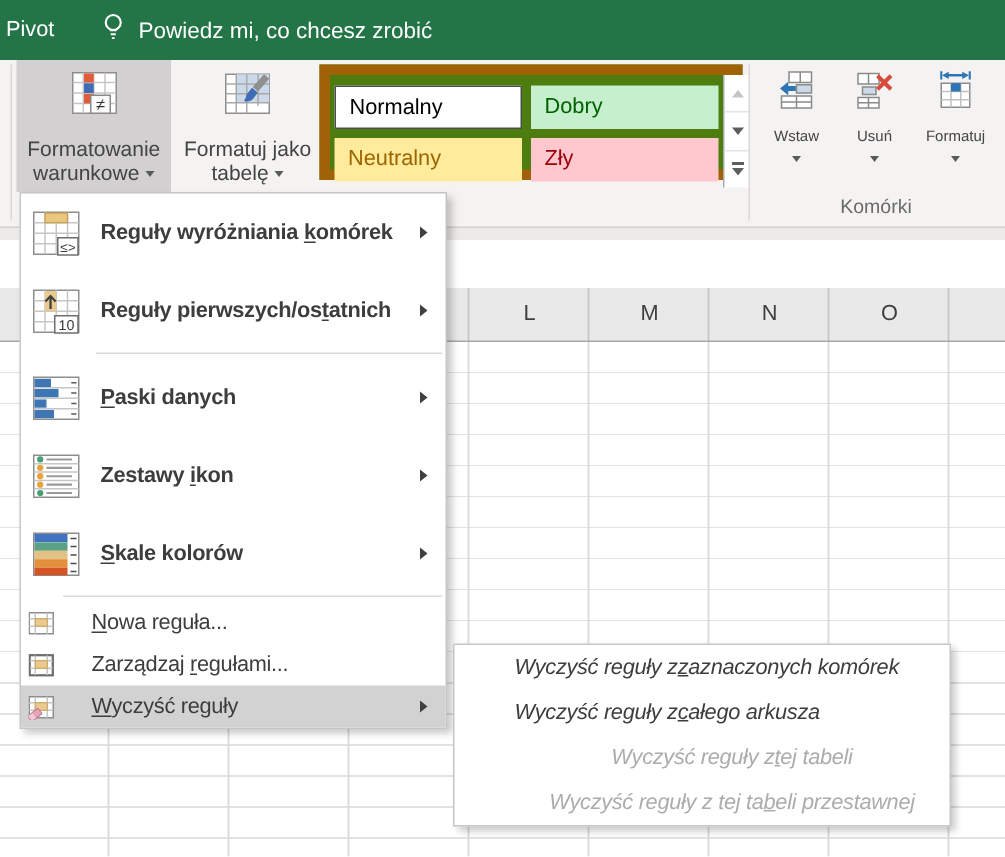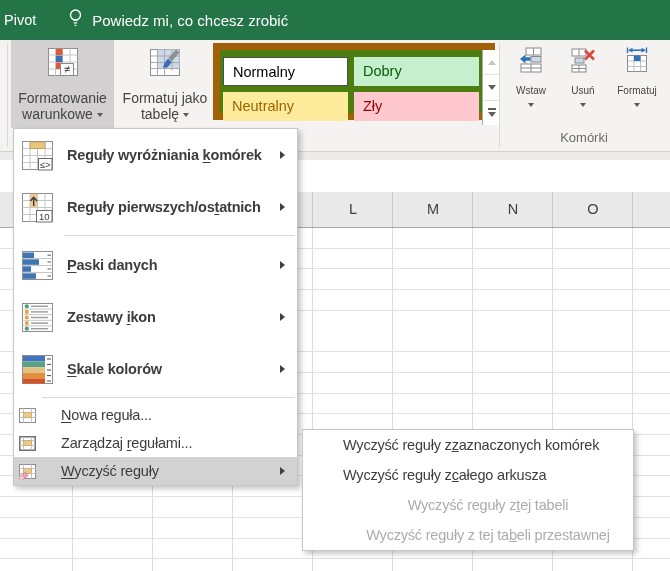--- a/index.html
+++ b/index.html
@@ -81,21 +81,21 @@
   .mi-hl { background:#D3D2D2; }
   .msep { height:1px; background:#D9D9D9; margin:2px 2px 3px 50px; }
   .msep2 { margin-left:28px; }
   .mi-label u { text-underline-offset:2px; }
 
   
   .submenu {
     position:absolute; left:302px; top:429px; width:332px; height:122px; z-index:21;
     background:#fff; border:1px solid #C6C6C6; box-shadow:3px 3px 5px rgba(0,0,0,0.22);
   }
-  .smi { height:30px; display:flex; align-items:center; padding-left:40px; font-size:14.5px; letter-spacing:-0.2px; color:#3D3D3D; white-space:nowrap; cursor:default; }
+  .smi { height:30px; display:flex; align-items:center; padding-left:40px; font-size:14.5px; letter-spacing:-0.2px; color:#3D3D3D; white-space:nowrap; cursor:default;font-style:italic; }
   .smi.disabled { color:#ACACAC;justify-content:center; }
 </style>
 </head>
 <body>
 
 <div id="app">
 
   <div class="topbar">
     <span class="topbar-tab">Pivot</span>
     <span class="tellme">

